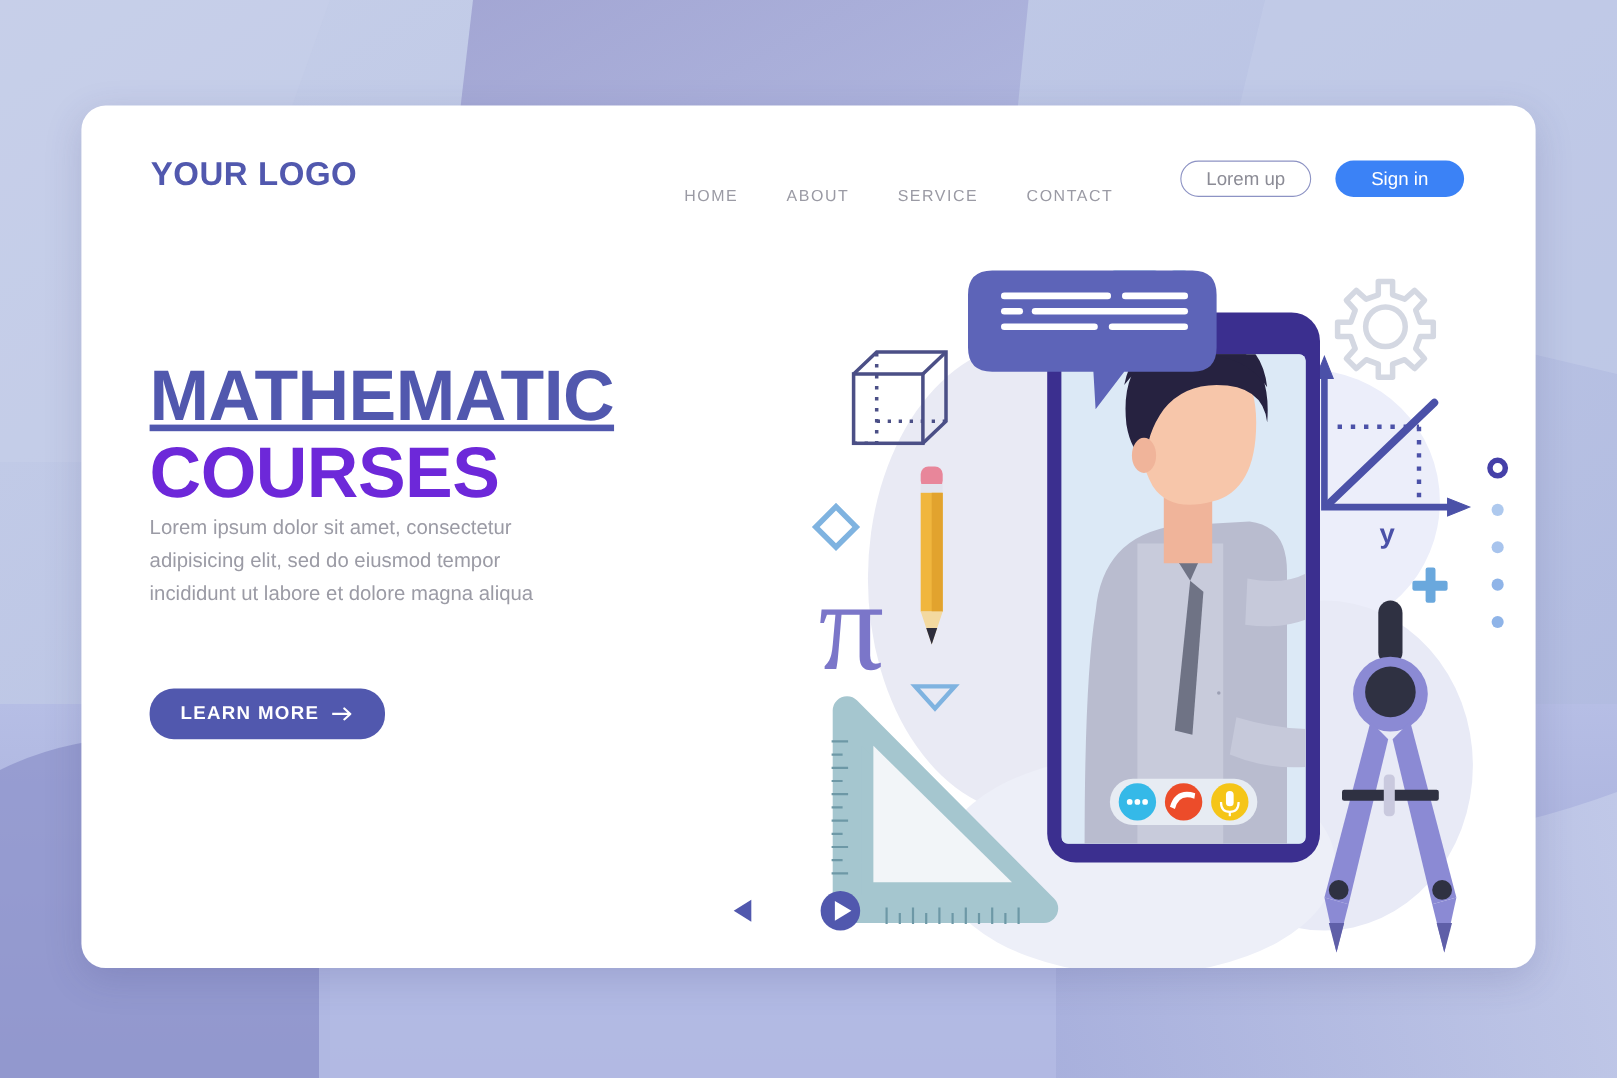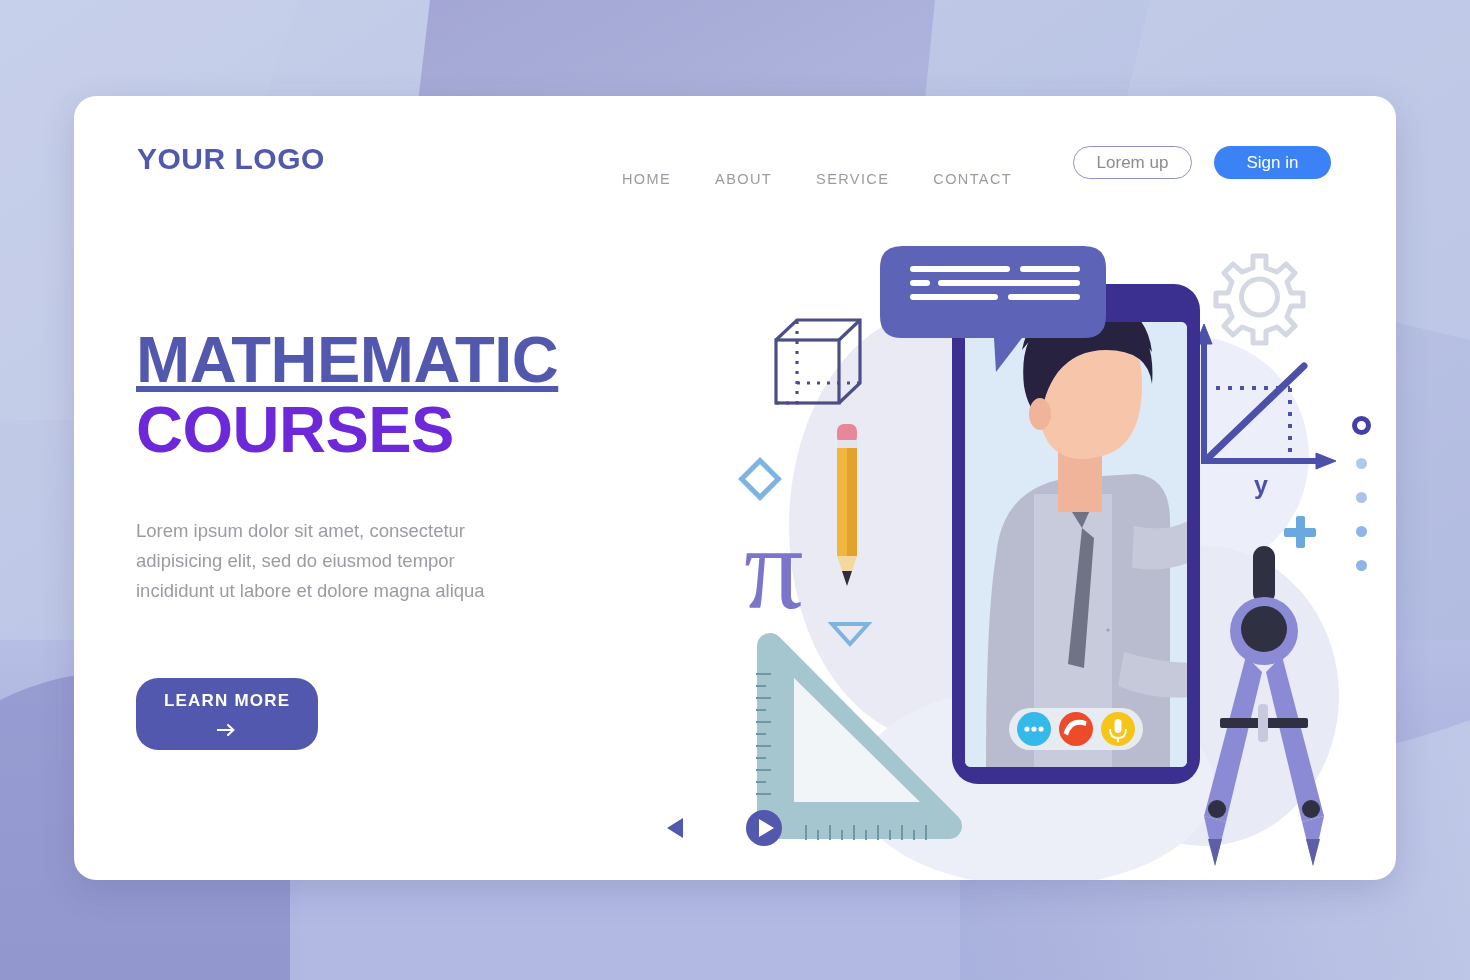--- a/index.html
+++ b/index.html
@@ -65,32 +65,30 @@
   .hero { position:absolute; left:62px; top:232px; width:560px; }
   .title1 {
     font-size:65px; font-weight:bold; color:#5158ae;
     letter-spacing:-0.5px; line-height:.98;text-decoration:underline;
   }
   .title2 {
     font-size:65px; font-weight:700; color:#6d28d9;
     letter-spacing:-0.5px; line-height:1.05; margin-top:4px;
   }
   .lede {
-    margin-top:52px;
     font-size:18.5px; line-height:1.62; color:#9b9ba5;
     width:400px;
   }
   .cta {
     margin-top:72px; display:inline-flex; align-items:center; gap:12px;
     background:#5158ae; color:#fff;
     padding:13px 28px; border-radius:22px;
     font-size:17px; font-weight:bold; letter-spacing:1.2px;
     cursor:pointer; border:none;
     font-family:"Liberation Sans",sans-serif;
-    flex-direction:column;
   }
   .cta svg { display:block; }
 
   
   .illo { position:absolute; left:660px; top:130px; width:620px; height:680px; }
 
   
   .dots {
     position:absolute; left:1278px; top:320px;
     display:flex; flex-direction:column; align-items:center; gap:23px;

